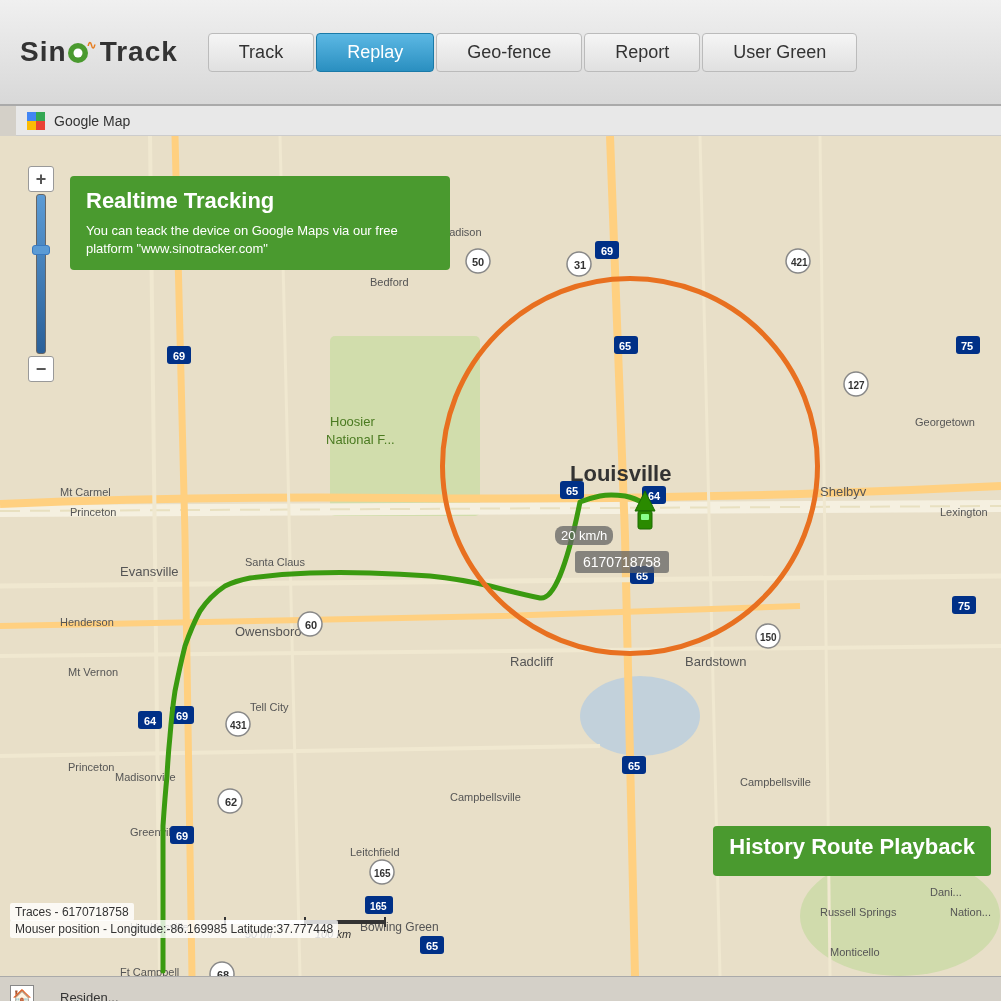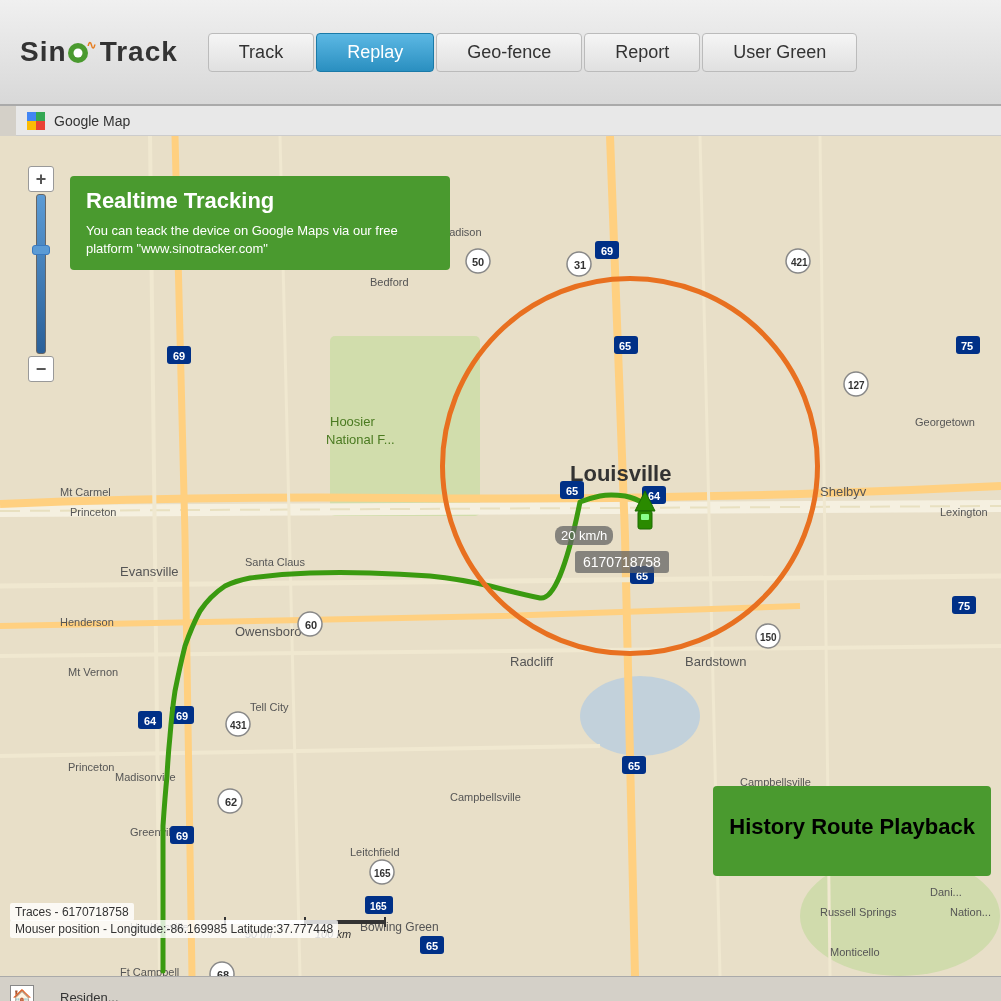--- a/index.html
+++ b/index.html
@@ -164,22 +164,22 @@
       font-size: 13px;
       line-height: 1.4;
     }
 
     
     .tooltip-history {
       position: absolute;
       bottom: 100px;
       right: 10px;
       background: #4a9a2f;
-      color: #000000;
-      padding: 28px 16px;
+      color: #ffffff;
+      padding: 8px 16px;
       border-radius: 4px;
       max-width: 370px;
       z-index: 20;
     }
 
     .tooltip-history h2 {
       font-size: 22px;
       font-weight: bold;
       margin-bottom: 8px;
     }

